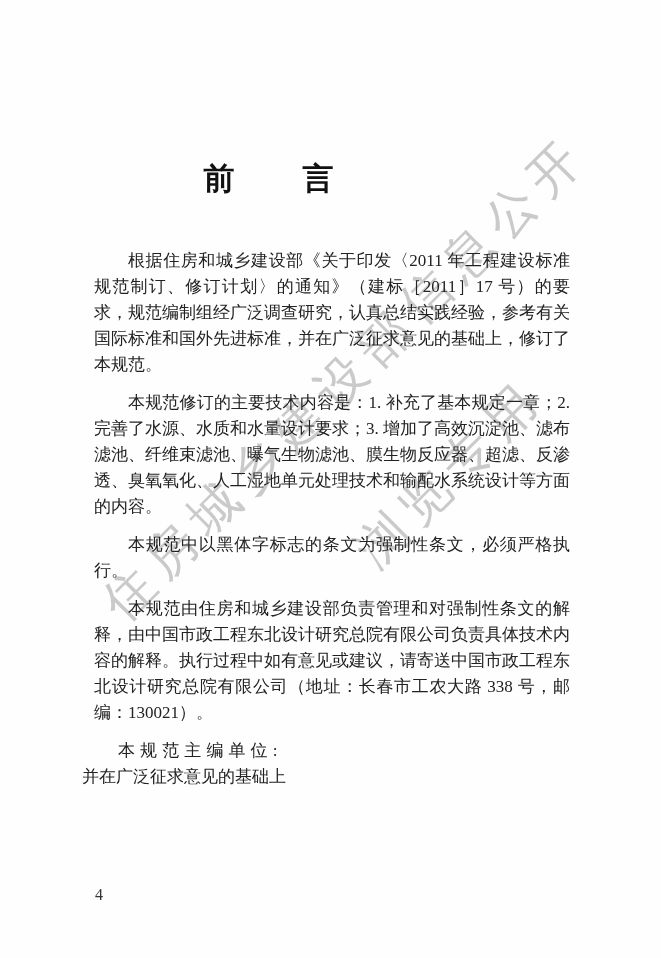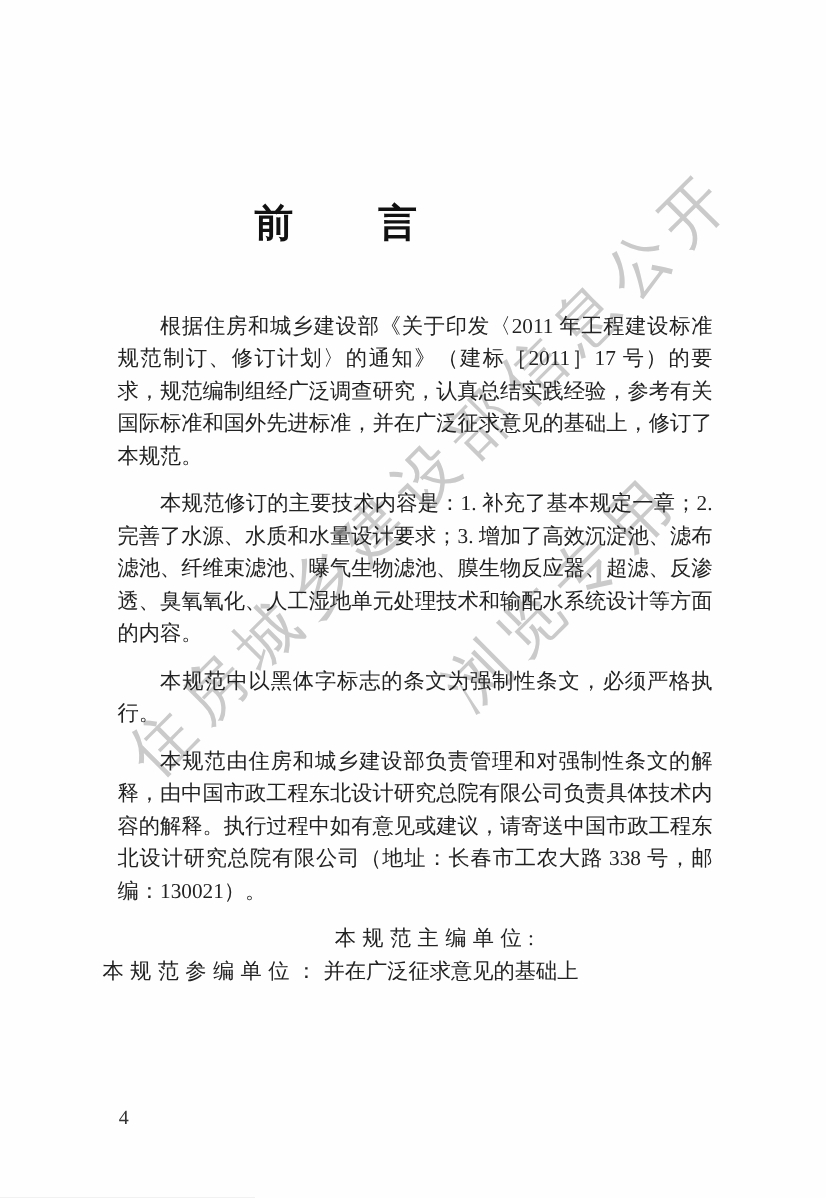--- a/index.html
+++ b/index.html
@@ -55,21 +55,20 @@
     line-height:26px;
     text-align:justify;
   }
   .body-text p{
     margin:12px;
     text-indent:2em;
   }
   .editor-row{
     display:flex;
     align-items:flex-start;
-    justify-content:center;
   }
   .editor-row.indented{padding-left:36px;}
   .editor-label{
     white-space:nowrap;
     letter-spacing:0.30em;
     flex:0 0 auto;
   }
   .editor-values{
     flex:1 1 auto;
     min-width:0;
@@ -97,21 +96,20 @@
       <p>根据住房和城乡建设部《关于印发〈2011 年工程建设标准规范制订、修订计划〉的通知》（建标［2011］17 号）的要求，规范编制组经广泛调查研究，认真总结实践经验，参考有关国际标准和国外先进标准，并在广泛征求意见的基础上，修订了本规范。</p>
       <p>本规范修订的主要技术内容是：1. 补充了基本规定一章；2. 完善了水源、水质和水量设计要求；3. 增加了高效沉淀池、滤布滤池、纤维束滤池、曝气生物滤池、膜生物反应器、超滤、反渗透、臭氧氧化、人工湿地单元处理技术和输配水系统设计等方面的内容。</p>
       <p>本规范中以黑体字标志的条文为强制性条文，必须严格执行。</p>
       <p>本规范由住房和城乡建设部负责管理和对强制性条文的解释，由中国市政工程东北设计研究总院有限公司负责具体技术内容的解释。执行过程中如有意见或建议，请寄送中国市政工程东北设计研究总院有限公司（地址：长春市工农大路 338 号，邮编：130021）。</p>
 
       <div class="editor-row indented">
         <span class="editor-label">本规范主编单位:</span>
       </div>
 
       <div class="editor-row">
-        <span class="editor-label">本规范参编单位：</span>
         <div class="editor-values">
           <div>并在广泛征求意见的基础上</div>
         </div>
       </div>
     </div>
 
     <div class="page-number">4</div>
 
   </div>
 

